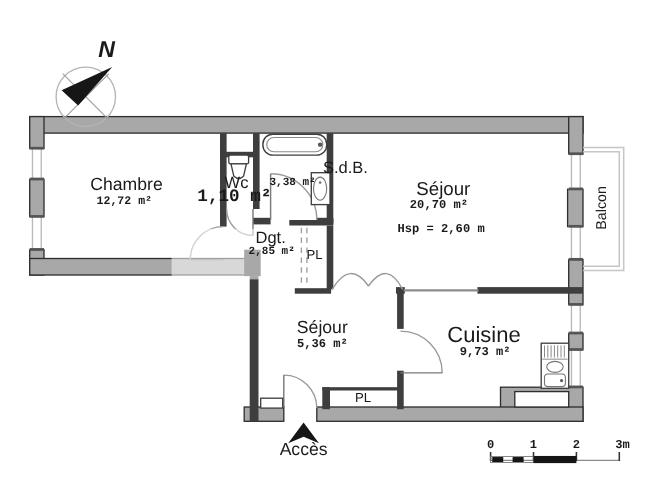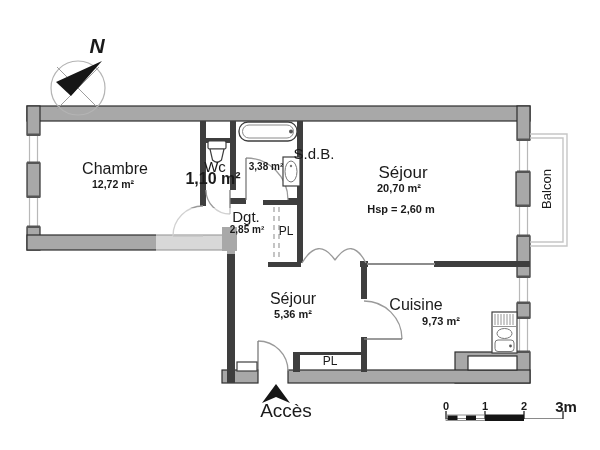--- a/index.html
+++ b/index.html
@@ -3,21 +3,21 @@
 <meta charset="utf-8">
 <style>
   html,body{margin:0;padding:0;background:#ffffff;}
   .stage{position:relative;width:600px;height:450px;background:#ffffff;overflow:hidden;
          font-family:"Liberation Sans",sans-serif;}
   .stage svg{position:absolute;left:0;top:0;}
   .lbl{position:absolute;transform:translate(-50%,-50%);color:#1a1a1a;white-space:nowrap;
        font-family:"Liberation Sans",sans-serif;line-height:1;}
   .lbl.rot{transform:translate(-50%,-50%) rotate(-90deg);}
   .name{font-weight:400;}
-  .area{font-weight:600;}
+  .area{font-weight:600;font-family:Liberation Mono, monospace;}
   .north{font-style:italic;font-weight:700;}
 </style>
 </head>
 <body>
 
 <div class="stage">
 
 <svg width="600" height="450" viewBox="0 0 600 450">
 
   <g fill="#a8a8a8" stroke="#2e2e2e" stroke-width="1.2">
@@ -189,24 +189,24 @@
   <div class="lbl name" style="left:246px;top:216px;font-size:15px;">Dgt.</div>
   <div class="lbl area" style="left:247px;top:230px;font-size:10px;">2,85 m²</div>
 
   <div class="lbl name" style="left:286px;top:231px;font-size:12px;">PL</div>
 
   <div class="lbl name rot" style="left:546px;top:189px;font-size:13px;">Balcon</div>
 
   <div class="lbl name" style="left:293px;top:299px;font-size:16px;">Séjour</div>
   <div class="lbl area" style="left:293px;top:314px;font-size:11px;">5,36 m²</div>
 
-  <div class="lbl name" style="left:416px;top:305px;font-size:16px;">Cuisine</div>
+  <div class="lbl name" style="left:440px;top:305px;font-size:20px;">Cuisine</div>
   <div class="lbl area" style="left:441px;top:321px;font-size:11px;">9,73 m²</div>
 
   <div class="lbl name" style="left:330px;top:361px;font-size:12px;">PL</div>
 
-  <div class="lbl name" style="left:276px;top:410px;font-size:19px;margin-left:10px;">Accès</div>
+  <div class="lbl name" style="left:276px;top:410px;font-size:16px;">Accès</div>
 
   <div class="lbl area" style="left:446px;top:406px;font-size:11px;font-weight:700;">0</div>
   <div class="lbl area" style="left:485px;top:406px;font-size:11px;font-weight:700;">1</div>
   <div class="lbl area" style="left:524px;top:406px;font-size:11px;font-weight:700;">2</div>
-  <div class="lbl area" style="left:566px;top:406px;font-size:15px;font-weight:700;">3m</div>
+  <div class="lbl area" style="left:566px;top:406px;font-size:11px;font-weight:700;">3m</div>
 </div>
 
 </body></html>

